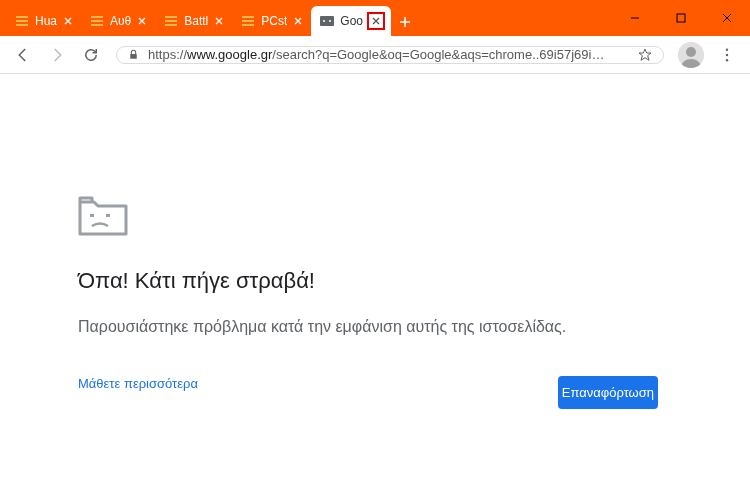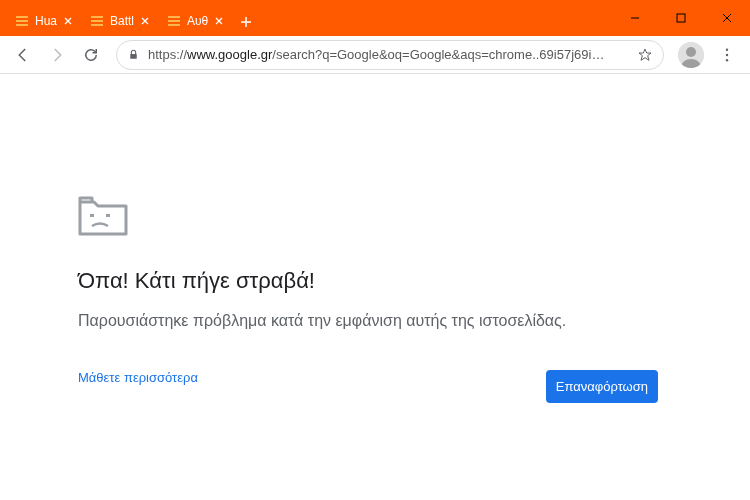--- a/index.html
+++ b/index.html
@@ -15,34 +15,34 @@
   .tab .close svg { width:8px; height:8px; }
   .tab.active .close.highlight { border:2px solid #e60000; width:18px; height:18px; }
   .newtab { width:28px; height:28px; display:flex; align-items:center; justify-content:center; color:#fff; cursor:pointer; }
   .winctrls { margin-left:auto; display:flex; height:36px; }
   .winbtn { width:46px; display:flex; align-items:center; justify-content:center; color:#000; cursor:pointer; }
   .winbtn svg { width:10px; height:10px; }
   .toolbar { height:38px; background:#fff; border-bottom:1px solid #e0e0e0; display:flex; align-items:center; padding:0 8px; gap:4px; }
   .tbtn { width:30px; height:30px; display:flex; align-items:center; justify-content:center; color:#5f6368; border-radius:50%; cursor:pointer; }
   .tbtn.disabled { color:#bdbdbd; }
   .tbtn svg { width:18px; height:18px; }
-  .omnibox { flex:1; height:30px; border:1px solid #dadce0; border-radius:15px; display:flex; align-items:center; padding:0 10px; font-size:13px; color:#202124; margin:0 6px; }
+  .omnibox { flex:1; height:18px; border:1px solid #dadce0; border-radius:15px; display:flex; align-items:center; padding:0 10px; font-size:13px; color:#202124; margin:0 6px; }
   .omnibox .lock { color:#5f6368; margin-right:8px; display:flex; }
   .omnibox .url { flex:1; white-space:nowrap; overflow:hidden; color:#595959; }
   .omnibox .url .dark { color:#202124; }
   .omnibox .star { color:#5f6368; margin-left:6px; display:flex; }
   .avatar { width:26px; height:26px; border-radius:50%; background:#ddd; display:flex; align-items:center; justify-content:center; margin:0 4px; overflow:hidden; }
   .avatar svg { width:26px; height:26px; }
   .content { padding:120px 0 0 78px; color:#202124; }
   .err-icon { margin-bottom:26px; }
-  .err-title { font-size:22px; font-weight:400; color:#202124; margin-bottom:18px; }
+  .err-title { font-size:22px; font-weight:400; color:#202124; margin-bottom:24px; }
   .err-msg { font-size:16px; color:#5f6368; margin-bottom:40px; }
   .err-actions { display:flex; align-items:flex-start; width:580px; }
   .learn { color:#1a73e8; font-size:13px; cursor:pointer; }
-  .reload-btn { margin-left:auto; background:#1a73e8; color:#fff; font-size:13px; border:none; padding:9px 10px; border-radius:4px; cursor:pointer; }
+  .reload-btn { margin-left:auto; background:#1a73e8; color:#fff; font-size:13px; border:none; padding:9px 4px; border-radius:4px; cursor:pointer; }
 </style>
 </head>
 <body>
 
 <div class="titlebar">
   <div class="tabs">
     <div class="tab">
       <span class="favicon">
           <svg viewBox="0 0 16 16">
             <rect x="2" y="3" width="12" height="2" fill="#ffb74d"></rect>
@@ -58,39 +58,69 @@
         </span>
     </div>
     <div class="tab">
       <span class="favicon">
           <svg viewBox="0 0 16 16">
             <rect x="2" y="3" width="12" height="2" fill="#ffb74d"></rect>
             <rect x="2" y="7" width="12" height="2" fill="#ffb74d"></rect>
             <rect x="2" y="11" width="12" height="2" fill="#ffb74d"></rect>
           </svg>
         </span>
+      <span class="label">Αυθ</span>
+      <span class="close">
+          <svg viewBox="0 0 8 8">
+            <path d="M1 1 L7 7 M7 1 L1 7" stroke="#fff" stroke-width="1.3"></path>
+          </svg>
+        </span>
+    </div>
+    <div class="tab">
+      <span class="favicon">
+          <svg viewBox="0 0 16 16">
+            <rect x="2" y="3" width="12" height="2" fill="#ffb74d"></rect>
+            <rect x="2" y="7" width="12" height="2" fill="#ffb74d"></rect>
+            <rect x="2" y="11" width="12" height="2" fill="#ffb74d"></rect>
+          </svg>
+        </span>
       <span class="label">Battl</span>
       <span class="close">
           <svg viewBox="0 0 8 8">
             <path d="M1 1 L7 7 M7 1 L1 7" stroke="#fff" stroke-width="1.3"></path>
           </svg>
         </span>
     </div>
     <div class="tab">
       <span class="favicon">
           <svg viewBox="0 0 16 16">
             <rect x="2" y="3" width="12" height="2" fill="#ffb74d"></rect>
             <rect x="2" y="7" width="12" height="2" fill="#ffb74d"></rect>
             <rect x="2" y="11" width="12" height="2" fill="#ffb74d"></rect>
           </svg>
         </span>
-      <span class="label">Αυθ</span>
-      <span class="close">
-          <svg viewBox="0 0 8 8">
-            <path d="M1 1 L7 7 M7 1 L1 7" stroke="#fff" stroke-width="1.3"></path>
+      <span class="label">PCst</span>
+      <span class="close">
+          <svg viewBox="0 0 8 8">
+            <path d="M1 1 L7 7 M7 1 L1 7" stroke="#fff" stroke-width="1.3"></path>
+          </svg>
+        </span>
+    </div>
+    <div class="tab active">
+      <span class="favicon">
+          <svg viewBox="0 0 16 16">
+            <rect x="1" y="3" width="14" height="10" rx="1" fill="#5f6368"></rect>
+            <circle cx="5" cy="8" r="1" fill="#fff"></circle>
+            <circle cx="11" cy="8" r="1" fill="#fff"></circle>
+          </svg>
+        </span>
+      <span class="label">Goo</span>
+      <span class="close highlight">
+          <svg viewBox="0 0 8 8">
+            <path d="M1 1 L7 7 M7 1 L1 7" stroke="#555" stroke-width="1.3"></path>
           </svg>
         </span>
     </div>
     <div class="newtab">
       <svg width="12" height="12" viewBox="0 0 12 12">
           <path d="M6 1 V11 M1 6 H11" stroke="#fff" stroke-width="1.5"></path>
         </svg>
     </div>
   </div>
   <div class="winctrls">

